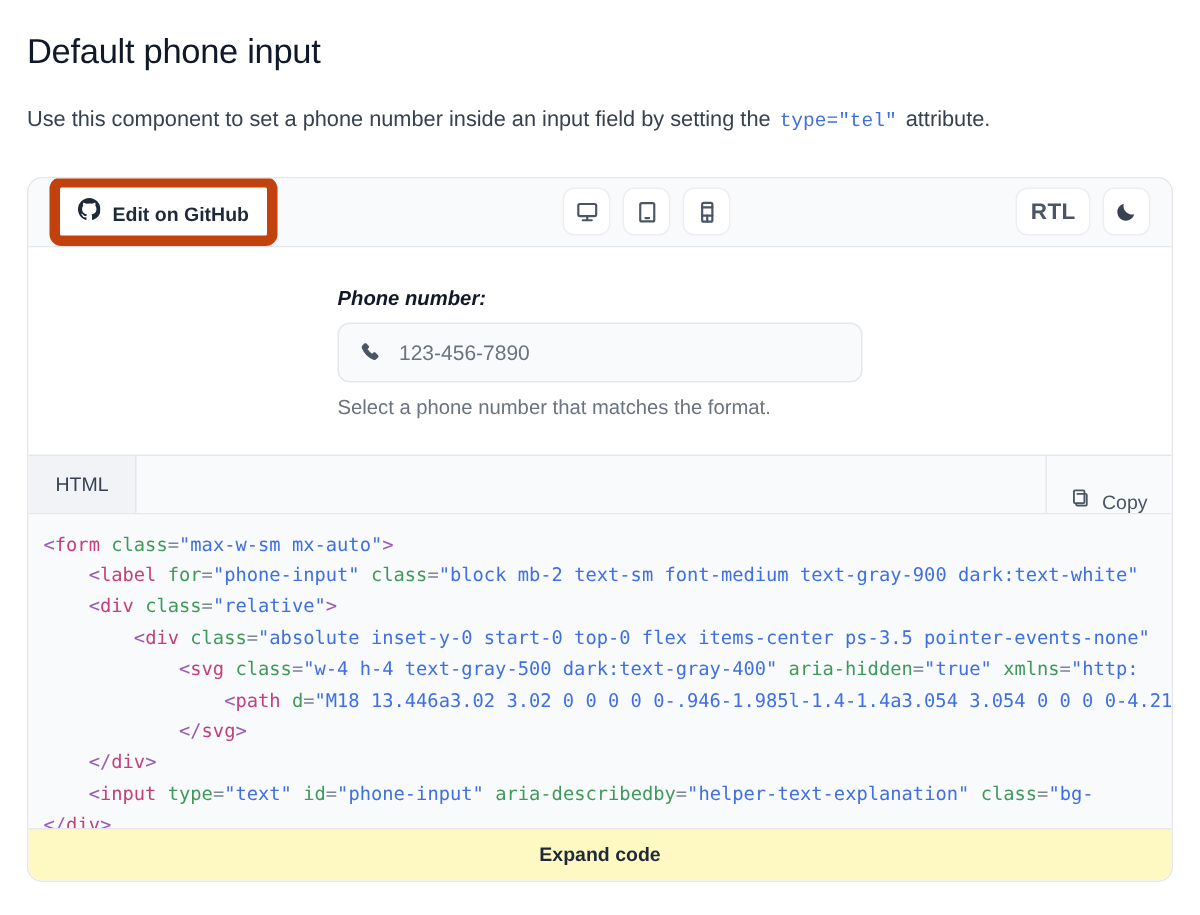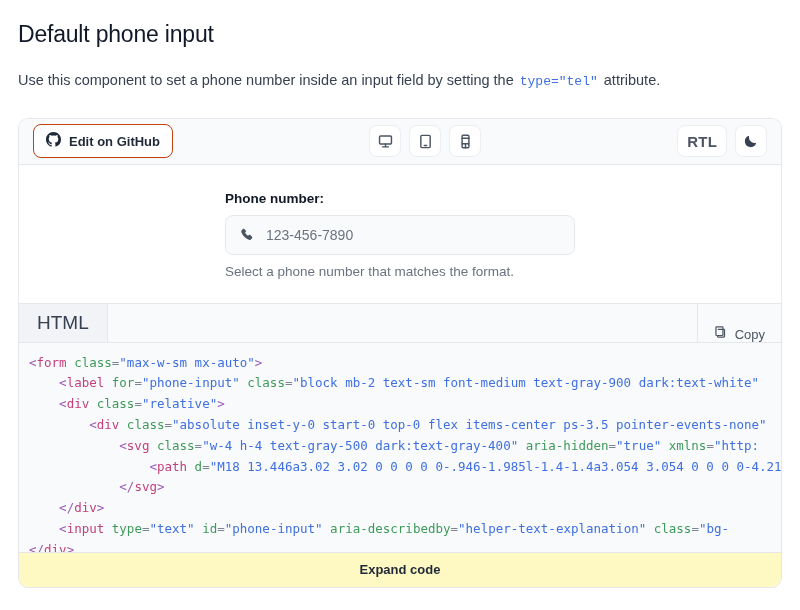--- a/index.html
+++ b/index.html
@@ -68,24 +68,24 @@
   }
   .toolbar-left, .toolbar-center, .toolbar-right {
     display: flex;
     align-items: center;
   }
   .toolbar-center { gap: 8px; }
   .toolbar-right { gap: 8px; }
 
   .gh-button {
     display: inline-flex;
-    align-items: center;
+    align-items: flex-end;
     gap: 8px;
     background: #ffffff;
-    border: 1px solid #c2410c;
+    border: 7px solid #c2410c;
     border-radius: 8px;
     padding: 7px 12px;
     font-size: 13px;
     font-weight: 600;
     color: #1f2937;
     cursor: pointer;
     box-shadow: 0 1px 1px rgba(0,0,0,0.03);
     white-space: nowrap;
   }
   .icon-button {
@@ -119,20 +119,21 @@
     justify-content: center;
     border-bottom: 1px solid #e5e7eb;
   }
   .preview-inner { width: 350px; }
   .field-label {
     display: block;
     font-size: 13.5px;
     font-weight: 600;
     color: #111827;
     margin-bottom: 9px;
+    font-style: italic;
   }
   .input-wrap { position: relative; }
   .input-icon {
     position: absolute;
     top: 0;
     bottom: 0;
     left: 0;
     display: flex;
     align-items: center;
     padding-left: 14px;
@@ -164,21 +165,21 @@
     align-items: stretch;
     justify-content: space-between;
     background: #f8fafc;
     border-bottom: 1px solid #e5e7eb;
     height: 38px;
   }
   .tab {
     display: inline-flex;
     align-items: center;
     padding: 0 18px;
-    font-size: 19px;
+    font-size: 13px;
     color: #374151;
     background: #f1f3f6;
     border-right: 1px solid #e5e7eb;
     cursor: pointer;
   }
   .copy-button {
     display: inline-flex;
     align-items: flex-end;
     gap: 7px;
     padding: 0 16px;

